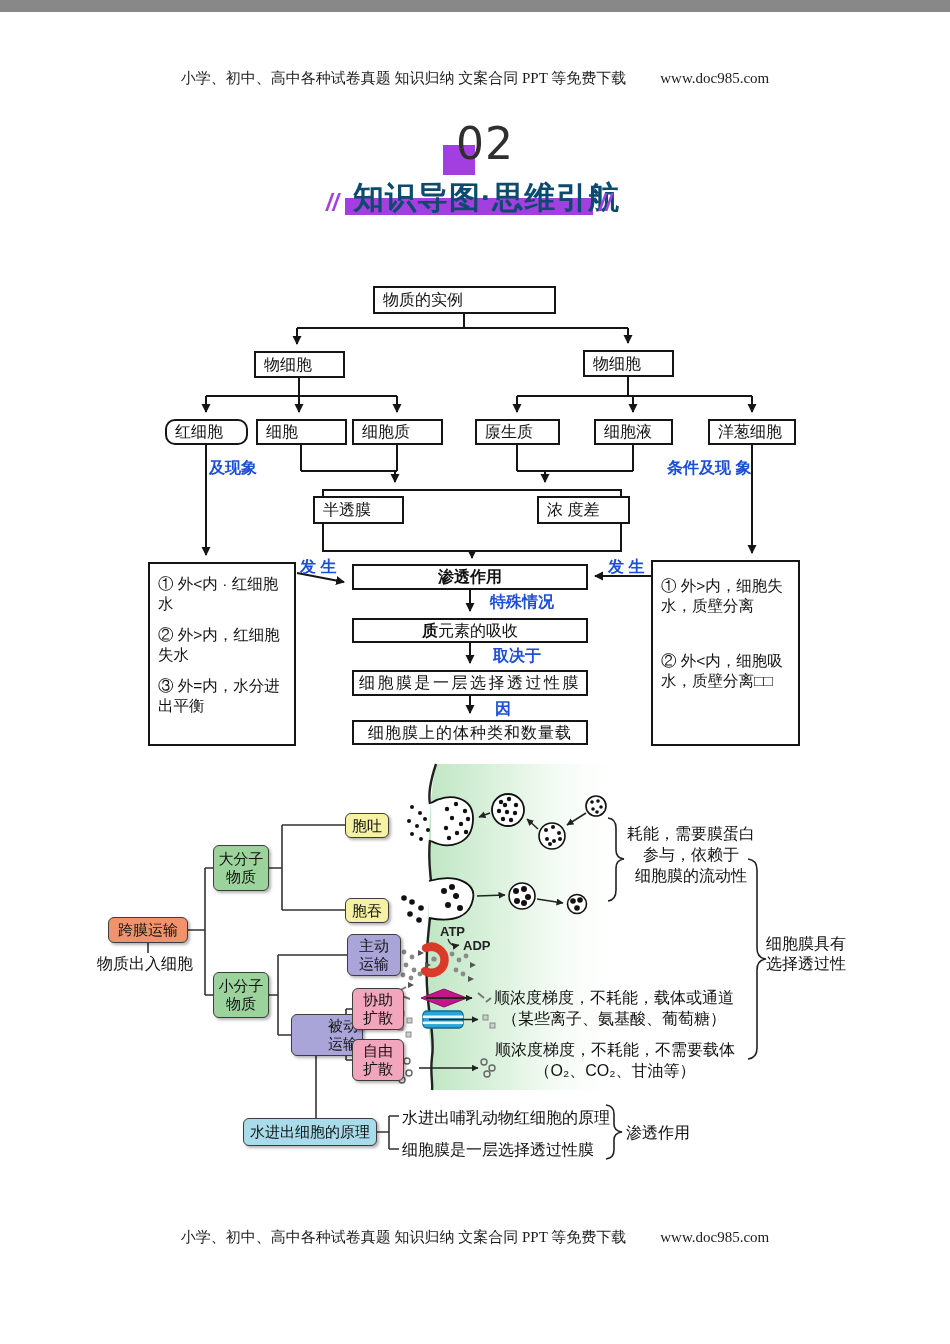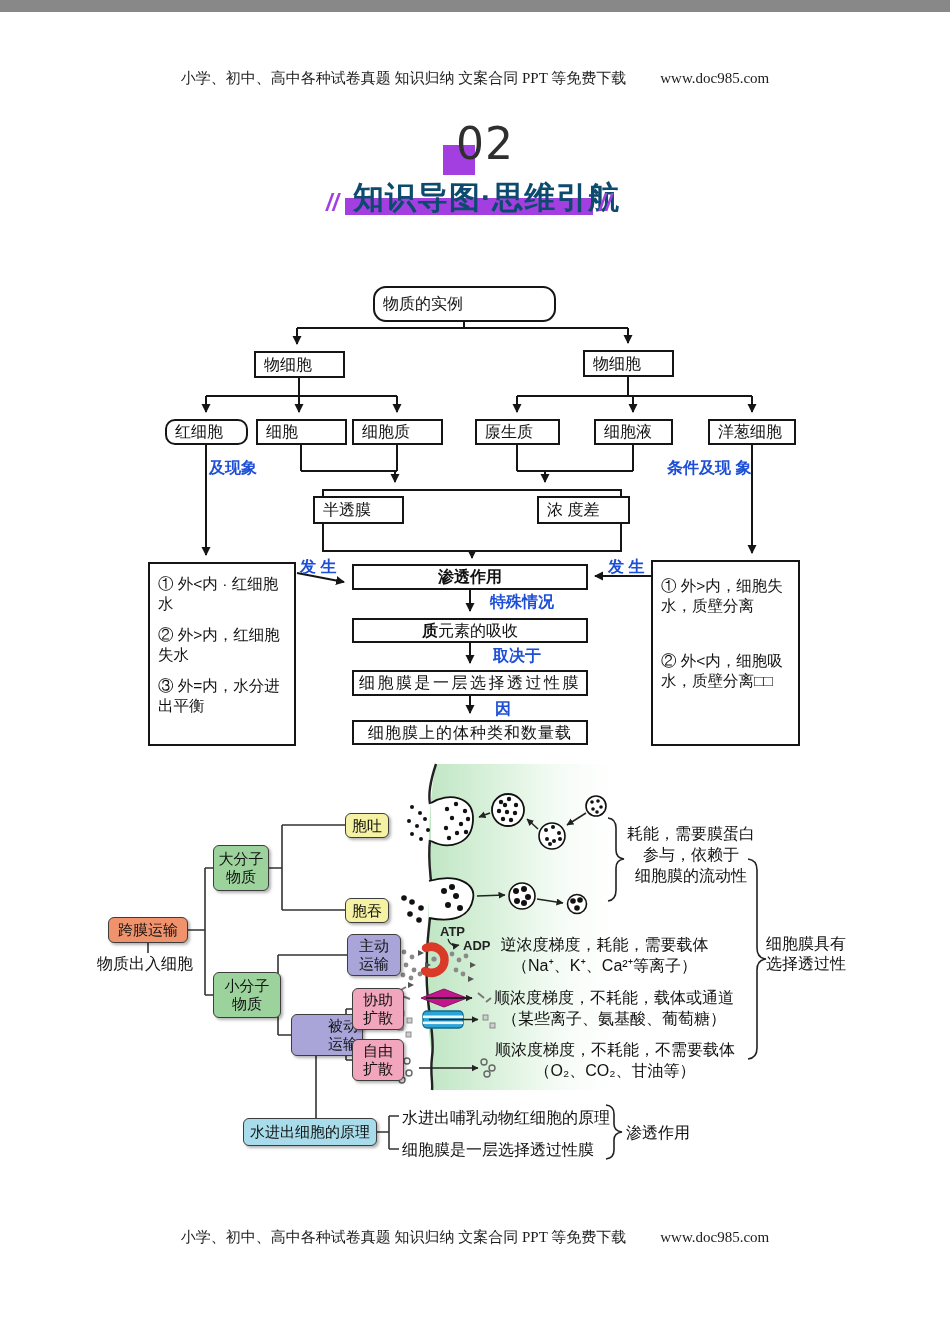--- a/index.html
+++ b/index.html
@@ -274,21 +274,21 @@
       </g>
 
       <g stroke="#222" stroke-width="1.6" fill="none">
         <path d="M608,806 Q616,807 616,816 L616,838 Q616,846 624,847 Q616,848 616,856 L616,878 Q616,888 608,889"></path>
         <path d="M748,847 Q757,848 757,858 L757,936 Q757,946 766,947 Q757,948 757,958 L757,1036 Q757,1046 748,1047"></path>
         <path d="M606,1093 Q614,1094 614,1102 L614,1112 Q614,1119 622,1120 Q614,1121 614,1128 L614,1138 Q614,1146 606,1147"></path>
       </g>
     </g>
   </svg>
 
-  <div class="fcb" style="left:373px;top:274px;width:183px;height:36px;border-radius:13px;">物质的实例</div>
+  <div class="fcb" style="left:373px;top:274px;width:183px;height:28px;">物质的实例</div>
   <div class="fcb" style="left:254px;top:339px;width:91px;height:27px;">物细胞</div>
   <div class="fcb" style="left:583px;top:338px;width:91px;height:27px;">物细胞</div>
 
   <div class="fcb" style="left:165px;top:407px;width:83px;height:26px;border-radius:10px;">红细胞</div>
   <div class="fcb" style="left:256px;top:407px;width:91px;height:26px;">细胞</div>
   <div class="fcb" style="left:352px;top:407px;width:91px;height:26px;">细胞质</div>
   <div class="fcb" style="left:475px;top:407px;width:85px;height:26px;">厡生质</div>
   <div class="fcb" style="left:594px;top:407px;width:79px;height:26px;">细胞液</div>
   <div class="fcb" style="left:708px;top:407px;width:88px;height:26px;">洋葱细胞</div>
 
@@ -324,21 +324,21 @@
 
   <div class="mmb orange" style="left:108px;top:905px;width:80px;height:26px;">
     <span>跨膜运输</span>
   </div>
   <div class="plain" style="left:97px;top:942px;">物质出入细胞</div>
 
   <div class="mmb green" style="left:213px;top:833px;width:56px;height:46px;">
     <span>大分子</span>
     <span>物质</span>
   </div>
-  <div class="mmb green" style="left:213px;top:960px;width:68px;height:46px;">
+  <div class="mmb green" style="left:213px;top:960px;width:56px;height:46px;">
     <span>小分子</span>
     <span>物质</span>
   </div>
 
   <div class="mmb yellow" style="left:345px;top:801px;width:44px;height:25px;">
     <span>胞吐</span>
   </div>
   <div class="mmb yellow" style="left:345px;top:886px;width:44px;height:25px;">
     <span>胞吞</span>
   </div>
@@ -366,24 +366,20 @@
   </div>
   <div class="plain" style="left:402px;top:1096px;">水进出哺乳动物红细胞的原理</div>
   <div class="plain" style="left:402px;top:1128px;">细胞膜是一层选择透过性膜</div>
   <div class="plain" style="left:626px;top:1111px;">渗透作用</div>
 
   <div class="notes" style="left:620px;top:812px;width:142px;">
     <div>耗能，需要膜蛋白</div>
     <div>参与，依赖于</div>
     <div>细胞膜的流动性</div>
   </div>
-  <div class="notes" style="left:497px;top:923px;width:215px;">
-    <div>逆浓度梯度，耗能，需要载体</div>
-    <div>（Na⁺、K⁺、Ca²⁺等离子）</div>
-  </div>
   <div class="notes" style="left:494px;top:976px;width:240px;">
     <div>顺浓度梯度，不耗能，载体或通道</div>
     <div>（某些离子、氨基酸、葡萄糖）</div>
   </div>
   <div class="notes" style="left:494px;top:1028px;width:242px;">
     <div>顺浓度梯度，不耗能，不需要载体</div>
     <div>（O₂、CO₂、甘油等）</div>
   </div>
   <div class="plain" style="left:766px;top:922px;">
     <div>细胞膜具有</div>

